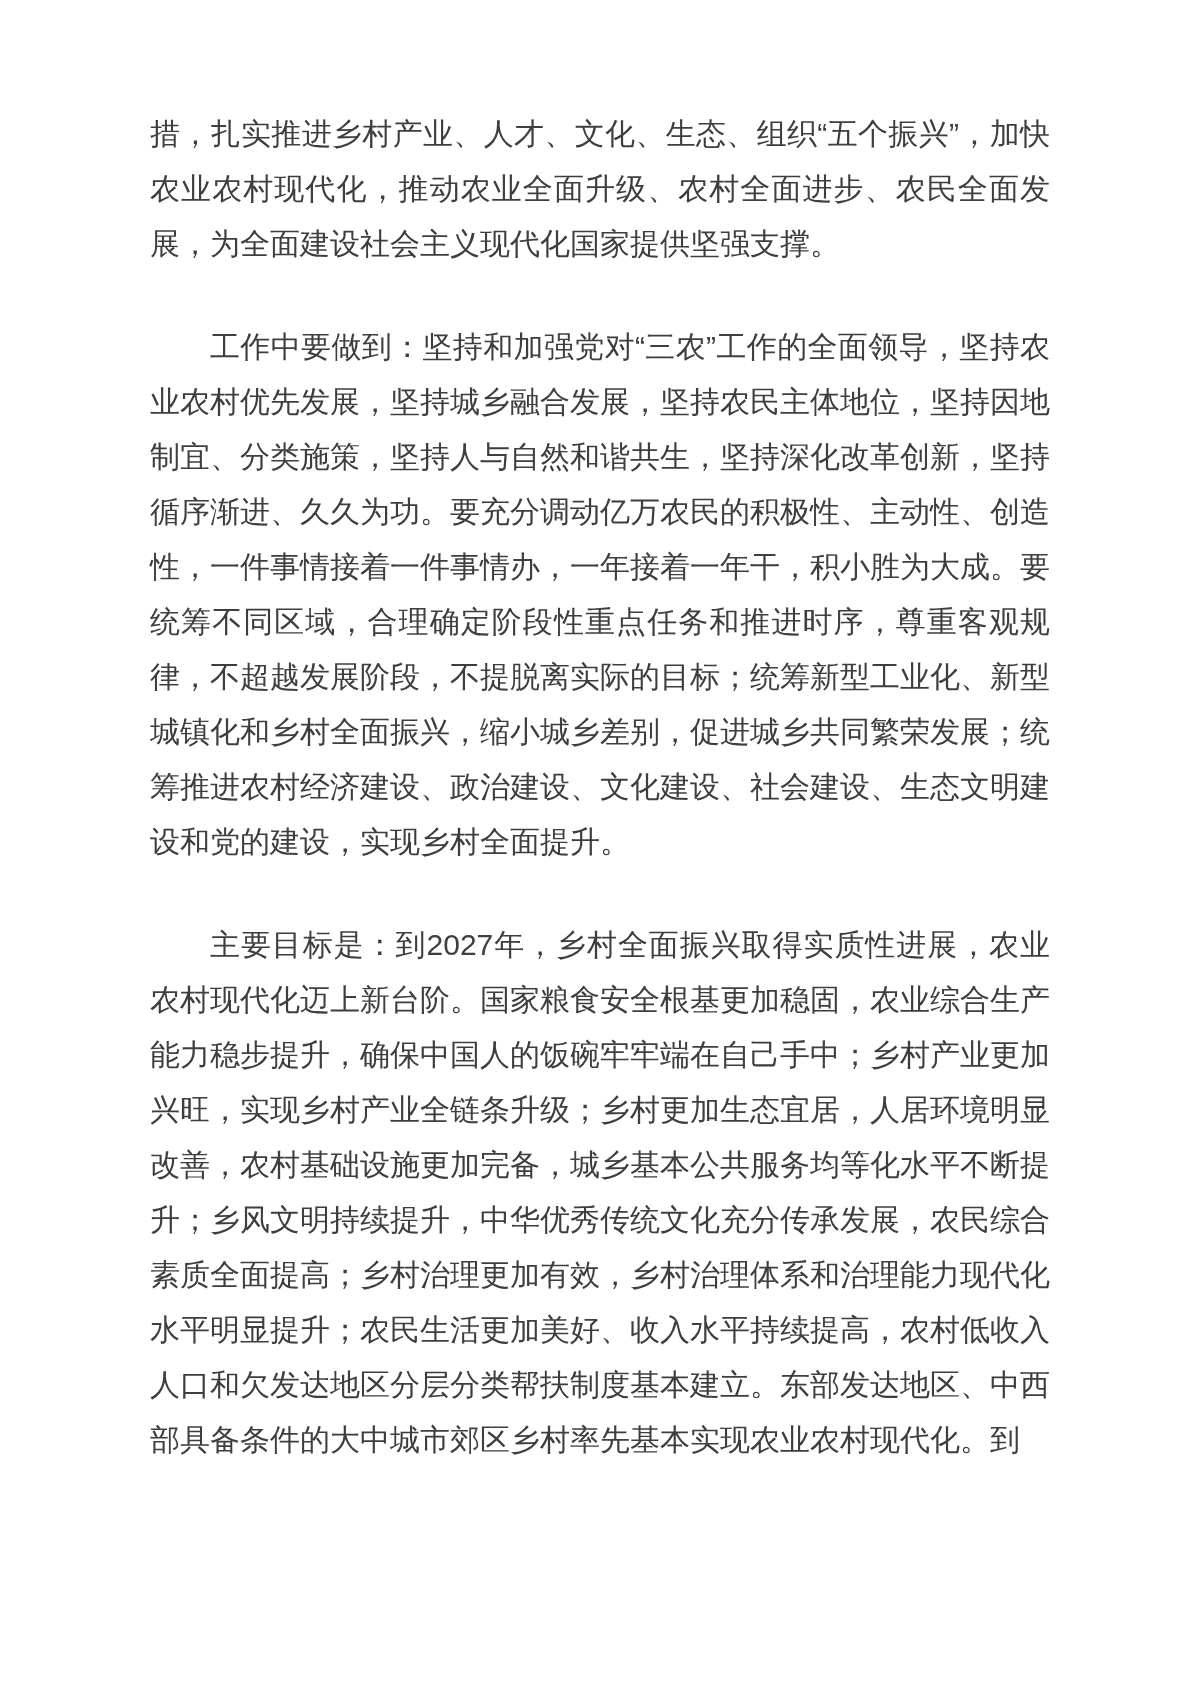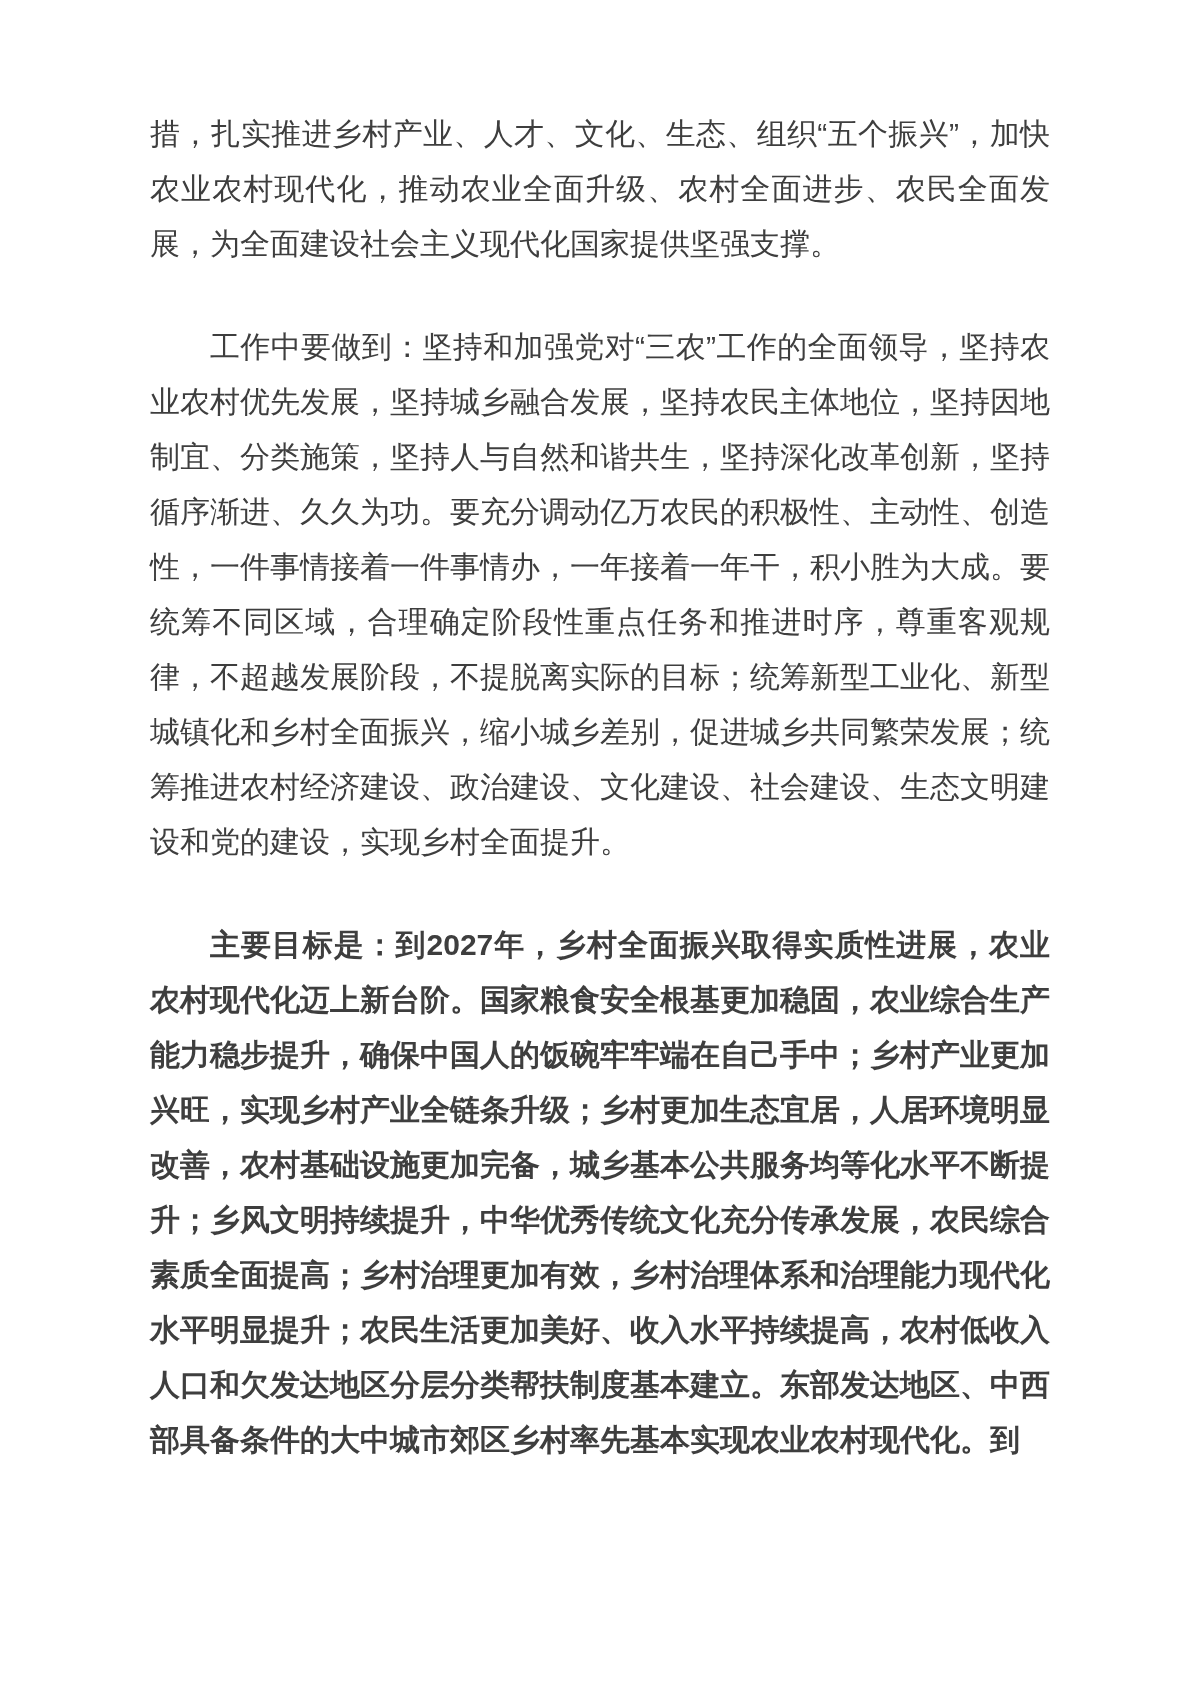--- a/index.html
+++ b/index.html
@@ -29,21 +29,20 @@
     text-align: justify;
     text-justify: inter-ideograph;
     word-break: break-all;
     letter-spacing: 0;
   }
   .content p.indented {
     text-indent: 2em;
   }
   .content p:last-child {
     margin-bottom: 0;
-    font-weight: bold;
   }
 </style>
 </head>
 <body>
 
 <div class="page">
   <div class="content">
     <p>措，扎实推进乡村产业、人才、文化、生态、组织“五个振兴”，加快农业农村现代化，推动农业全面升级、农村全面进步、农民全面发展，为全面建设社会主义现代化国家提供坚强支撑。</p>
     <p class="indented">工作中要做到：坚持和加强党对“三农”工作的全面领导，坚持农业农村优先发展，坚持城乡融合发展，坚持农民主体地位，坚持因地制宜、分类施策，坚持人与自然和谐共生，坚持深化改革创新，坚持循序渐进、久久为功。要充分调动亿万农民的积极性、主动性、创造性，一件事情接着一件事情办，一年接着一年干，积小胜为大成。要统筹不同区域，合理确定阶段性重点任务和推进时序，尊重客观规律，不超越发展阶段，不提脱离实际的目标；统筹新型工业化、新型城镇化和乡村全面振兴，缩小城乡差别，促进城乡共同繁荣发展；统筹推进农村经济建设、政治建设、文化建设、社会建设、生态文明建设和党的建设，实现乡村全面提升。</p>
     <p class="indented">主要目标是：到2027年，乡村全面振兴取得实质性进展，农业农村现代化迈上新台阶。国家粮食安全根基更加稳固，农业综合生产能力稳步提升，确保中国人的饭碗牢牢端在自己手中；乡村产业更加兴旺，实现乡村产业全链条升级；乡村更加生态宜居，人居环境明显改善，农村基础设施更加完备，城乡基本公共服务均等化水平不断提升；乡风文明持续提升，中华优秀传统文化充分传承发展，农民综合素质全面提高；乡村治理更加有效，乡村治理体系和治理能力现代化水平明显提升；农民生活更加美好、收入水平持续提高，农村低收入人口和欠发达地区分层分类帮扶制度基本建立。东部发达地区、中西部具备条件的大中城市郊区乡村率先基本实现农业农村现代化。到</p>

